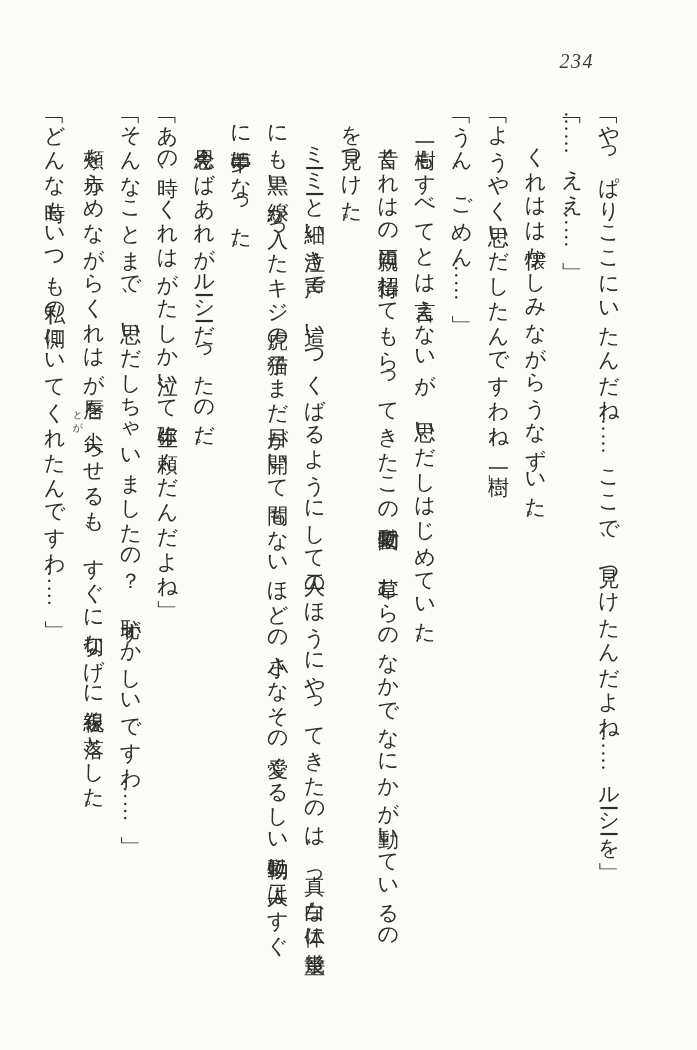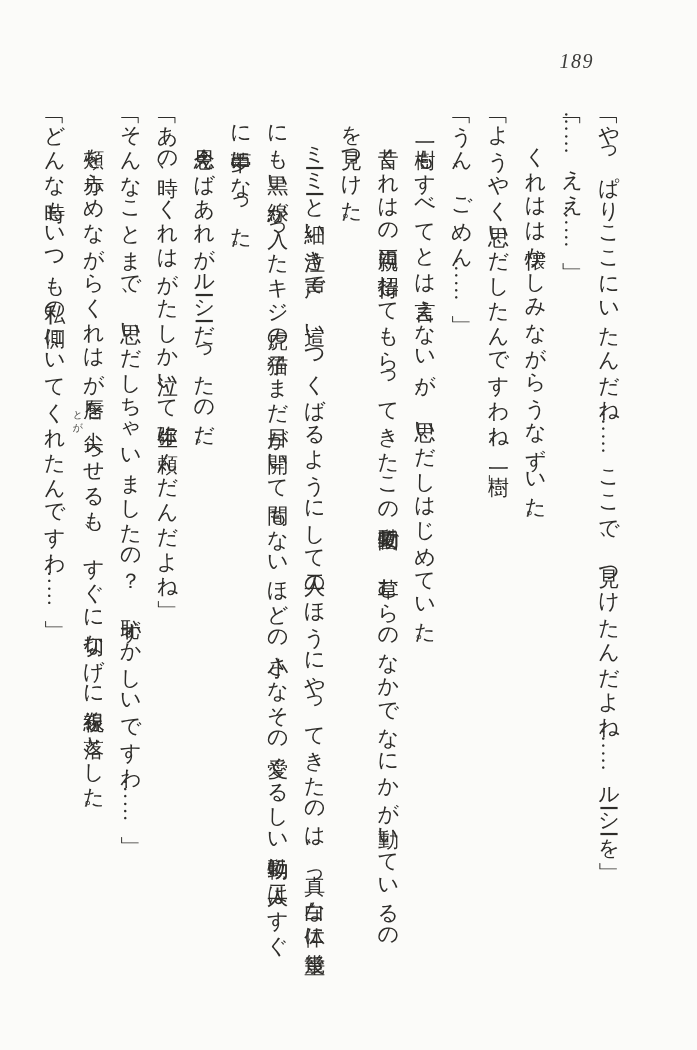--- a/index.html
+++ b/index.html
@@ -50,21 +50,21 @@
   rt {
     font-size: 10px;
     letter-spacing: 0;
     color: #4a4a46;
   }
 </style>
 </head>
 <body>
 
 <div class="page">
-  <div class="page-number">189</div>
+  <div class="page-number">234</div>
   <div class="text-block" id="text-block">
       <p class="para">「やっぱりここにいたんだね……ここで、見つけたんだよね……ルーシーを」</p>
       <p class="para">「……ええ……」</p>
       <p class="para indent">くれはは懐かしみながらうなずいた。</p>
       <p class="para">「ようやく思いだしたんですわね、一樹」</p>
       <p class="para">「うん、ごめん……」</p>
       <p class="para indent">一樹もすべてとは言えないが、思いだしはじめていた。</p>
       <p class="para indent">昔くれはの両親に招待してもらってきたこの動物園で、草むらのなかでなにかが動いているのを見つけた。</p>
       <p class="para indent">ミーミーと細い泣き声で、這いつくばるようにして二人のほうにやってきたのは、真っ白な体に幾重にも黒い線が入ったキジ虎の子猫。まだ目が開いて間もないほどの小さなその愛くるしい動物に二人はすぐに夢中になった。</p>
       <p class="para indent">今思えばあれがルーシーだったのだ。</p>

